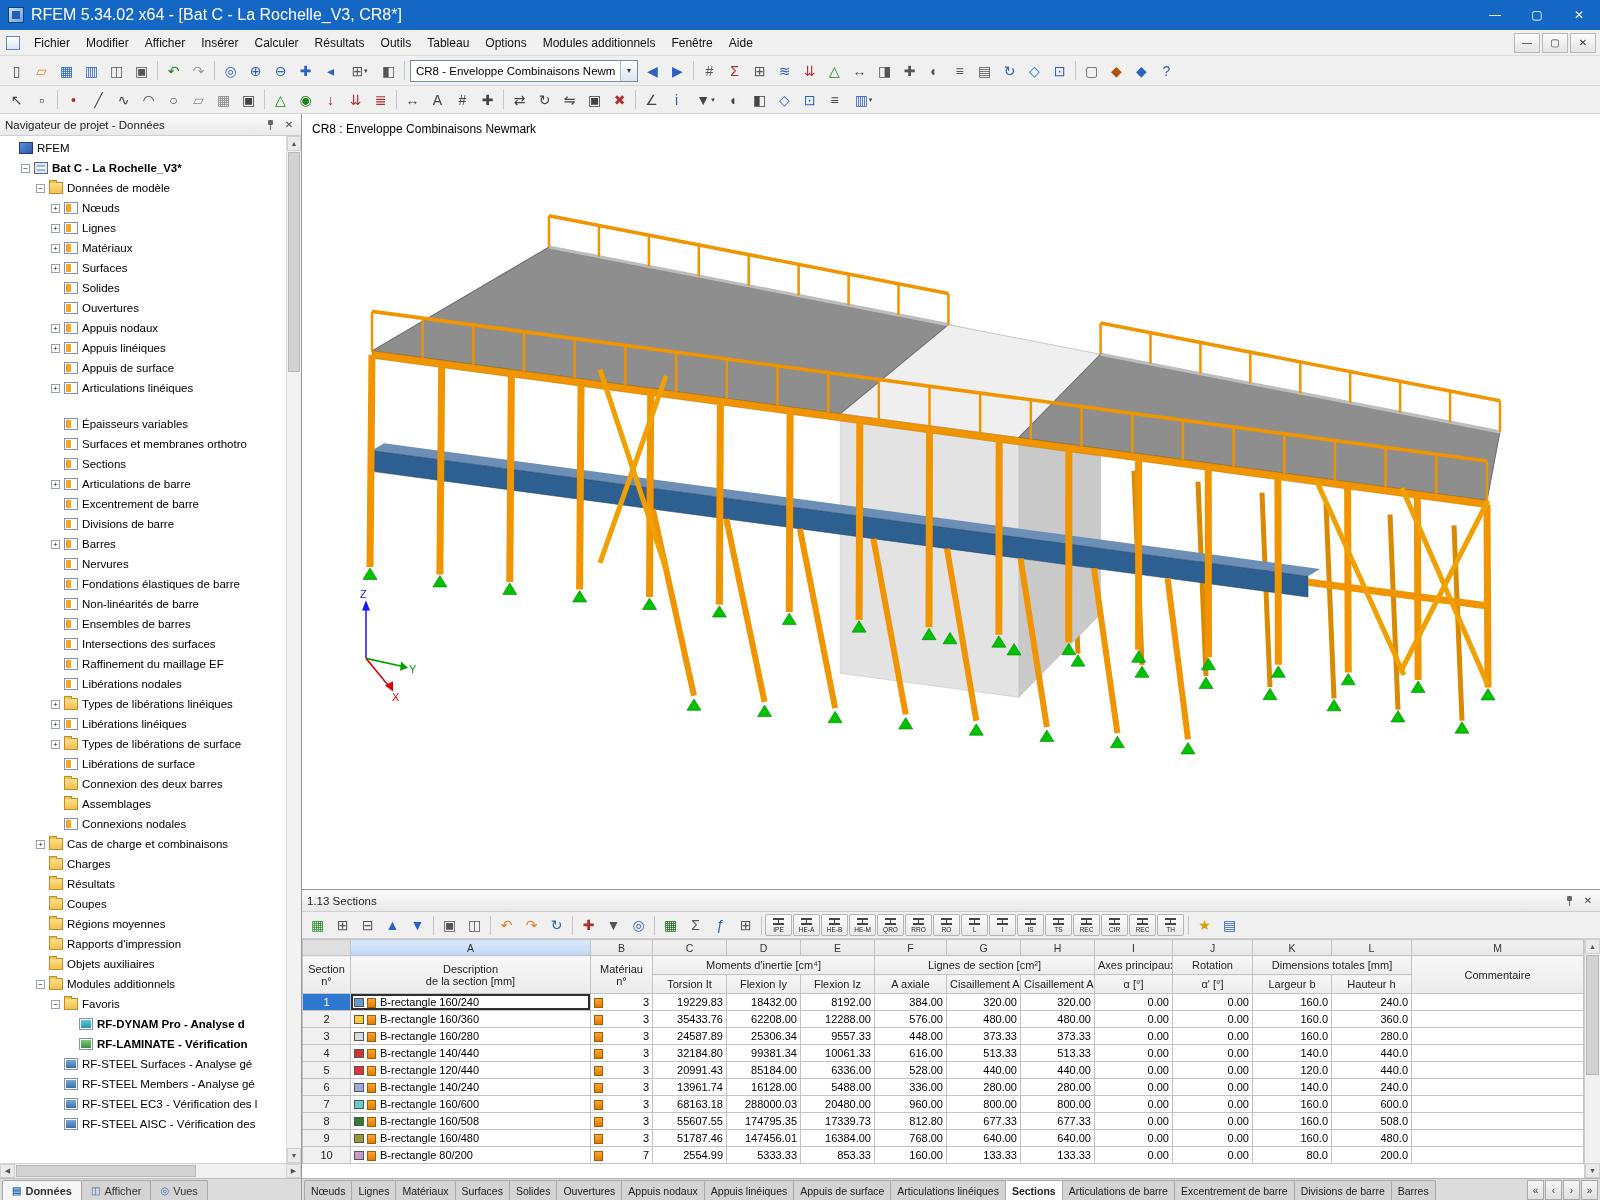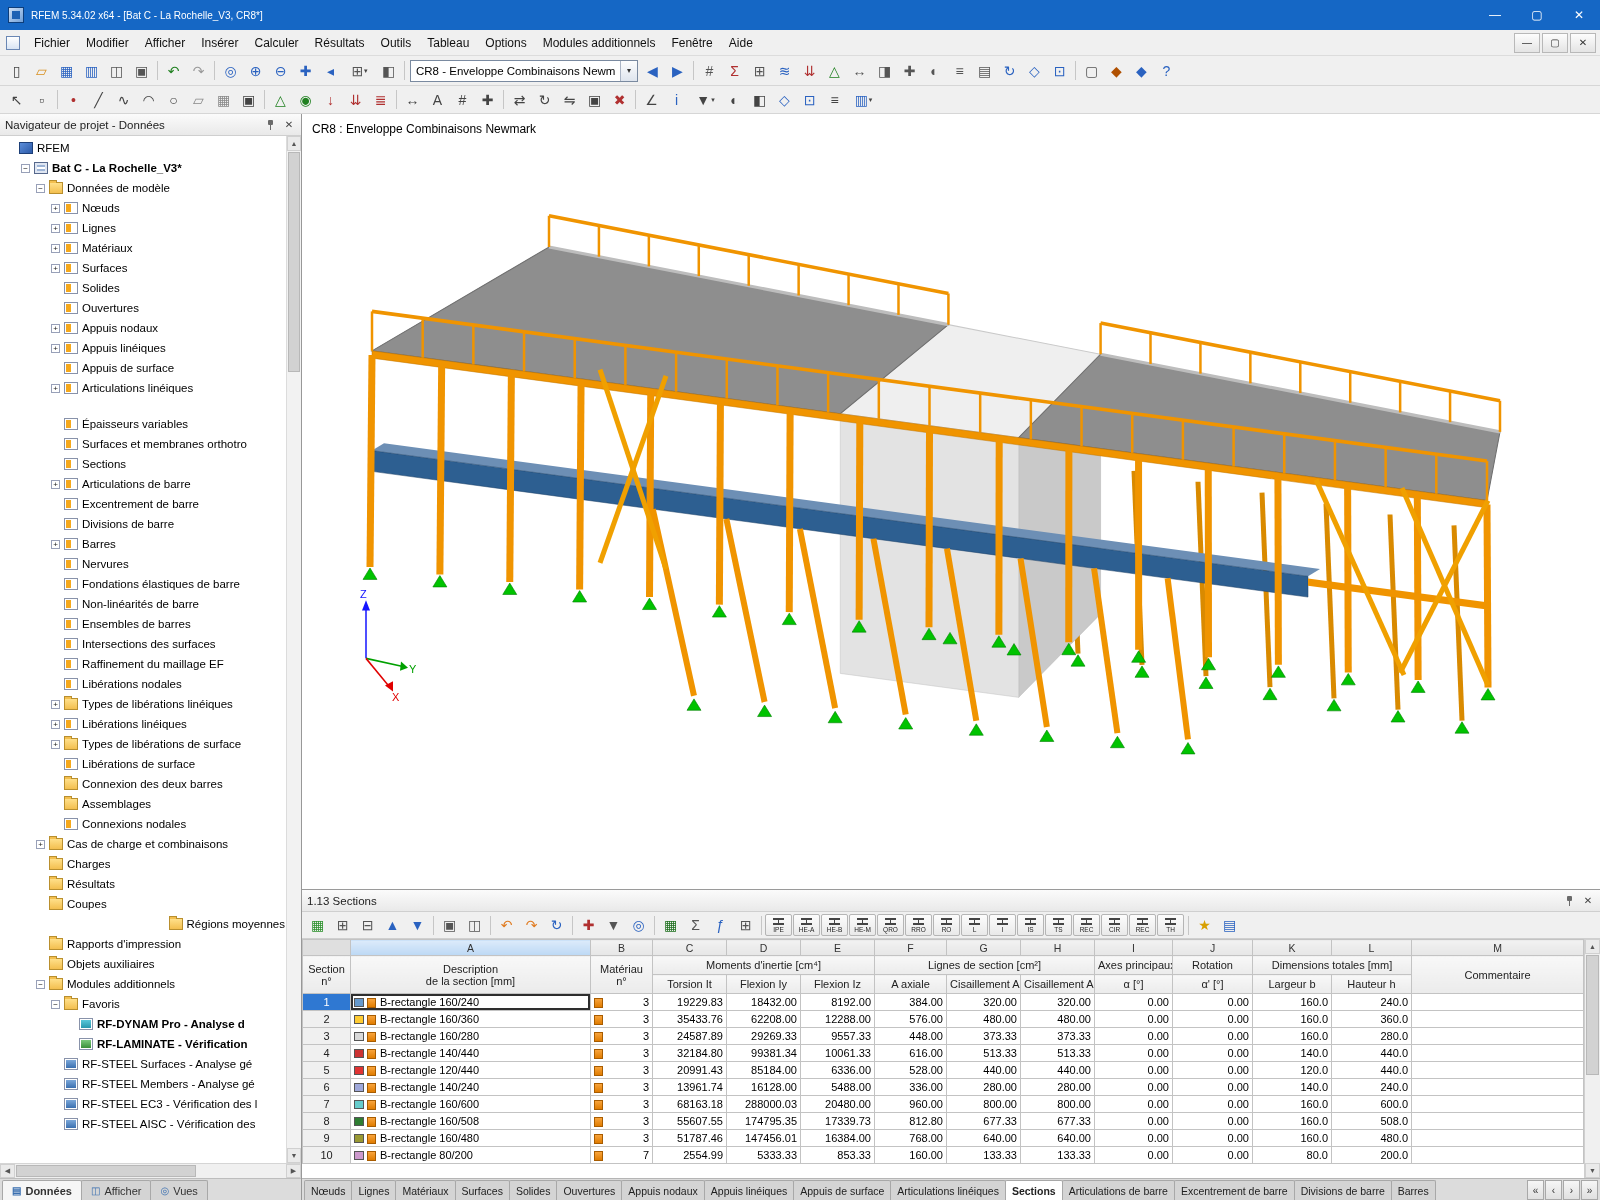--- a/index.html
+++ b/index.html
@@ -2,21 +2,21 @@
 <html><head>
 <meta charset="utf-8">
 <style>
 *{margin:0;padding:0;box-sizing:border-box}
 html,body{width:1600px;height:1200px;overflow:hidden;font-family:"Liberation Sans",sans-serif;font-size:12px;background:#f0f0f0}
 .app{width:1600px;height:1200px;display:flex;flex-direction:column;background:#f0f0f0}
 
 .titlebar{height:30px;background:#1567c5;color:#fff;display:flex;align-items:center;padding-left:8px;flex:0 0 30px}
 .app-icon{width:16px;height:16px;margin-right:7px;background:linear-gradient(135deg,#cfe0f5,#6f9fd8);border:1px solid #0d3d7a;position:relative}
 .app-icon::after{content:"";position:absolute;inset:3px;background:#1e62b4}
-.title-text{flex:1;font-size:10px;white-space:nowrap;overflow:hidden}
+.title-text{flex:1;font-size:16px;white-space:nowrap;overflow:hidden}
 .win-btns{display:flex;height:30px}
 .wbtn{width:42px;height:30px;display:flex;align-items:center;justify-content:center;font-size:12px;color:#fff}
 
 .menubar{height:26px;flex:0 0 26px;display:flex;align-items:center;background:#f0f0f0;border-bottom:1px solid #dcdcdc;padding:0 4px}
 .doc-icon{width:14px;height:14px;background:linear-gradient(#fff,#d8e4f4);border:1px solid #6a87b4;margin:0 6px 0 2px}
 .menu-item{padding:4px 8px;color:#111;white-space:nowrap}
 .menu-spacer{flex:1}
 .mdi-btn{width:26px;height:20px;display:flex;align-items:center;justify-content:center;border:1px solid #b8b8b8;background:linear-gradient(#fdfdfd,#e4e4e4);margin-left:2px;font-size:10px;color:#333}
 
 .toolbar{display:flex;align-items:center;background:#f0f0f0;border-bottom:1px solid #d6d6d6;padding:0 4px;flex-wrap:nowrap;overflow:hidden}
@@ -434,21 +434,21 @@
             <div class="tree-row" style="padding-left: 34px;">
               <span class="expsp"></span>
               <span class="ticon ti-folder"></span>
               <span class="tlabel">Résultats</span>
             </div>
             <div class="tree-row" style="padding-left: 34px;">
               <span class="expsp"></span>
               <span class="ticon ti-folder"></span>
               <span class="tlabel">Coupes</span>
             </div>
-            <div class="tree-row" style="padding-left: 34px; justify-content: flex-end;">
+            <div class="tree-row" style="padding-left: 34px;">
               <span class="expsp"></span>
               <span class="ticon ti-folder"></span>
               <span class="tlabel">Régions moyennes</span>
             </div>
             <div class="tree-row" style="padding-left: 34px;">
               <span class="expsp"></span>
               <span class="ticon ti-folder"></span>
               <span class="tlabel">Rapports d'impression</span>
             </div>
             <div class="tree-row" style="padding-left: 34px;">
@@ -874,21 +874,21 @@
                   <td class="num">0.00</td>
                   <td class="num">160.0</td>
                   <td class="num">360.0</td>
                   <td></td>
                 </tr>
                 <tr>
                   <td class="rownum">3</td>
                   <td class="desc"><span class="swatch" style="background: rgb(217, 217, 217);"></span><span class="chip"></span><span>B-rectangle 160/280</span></td>
                   <td class="mat"><span class="chip"></span><span class="mnum">3</span></td>
                   <td class="num">24587.89</td>
-                  <td class="num">29269.33</td>
+                  <td class="num">25306.34</td>
                   <td class="num">9557.33</td>
                   <td class="num">448.00</td>
                   <td class="num">373.33</td>
                   <td class="num">373.33</td>
                   <td class="num">0.00</td>
                   <td class="num">0.00</td>
                   <td class="num">160.0</td>
                   <td class="num">280.0</td>
                   <td></td>
                 </tr>

